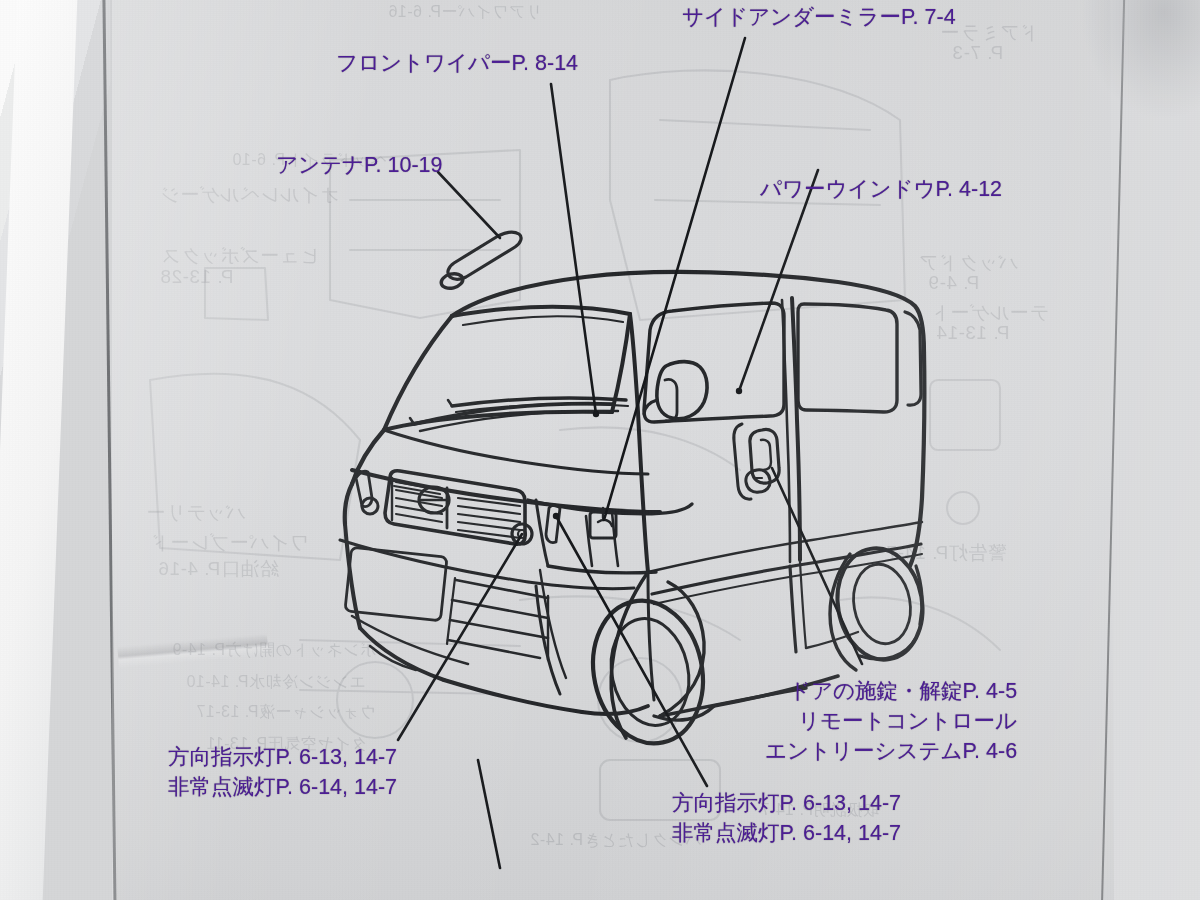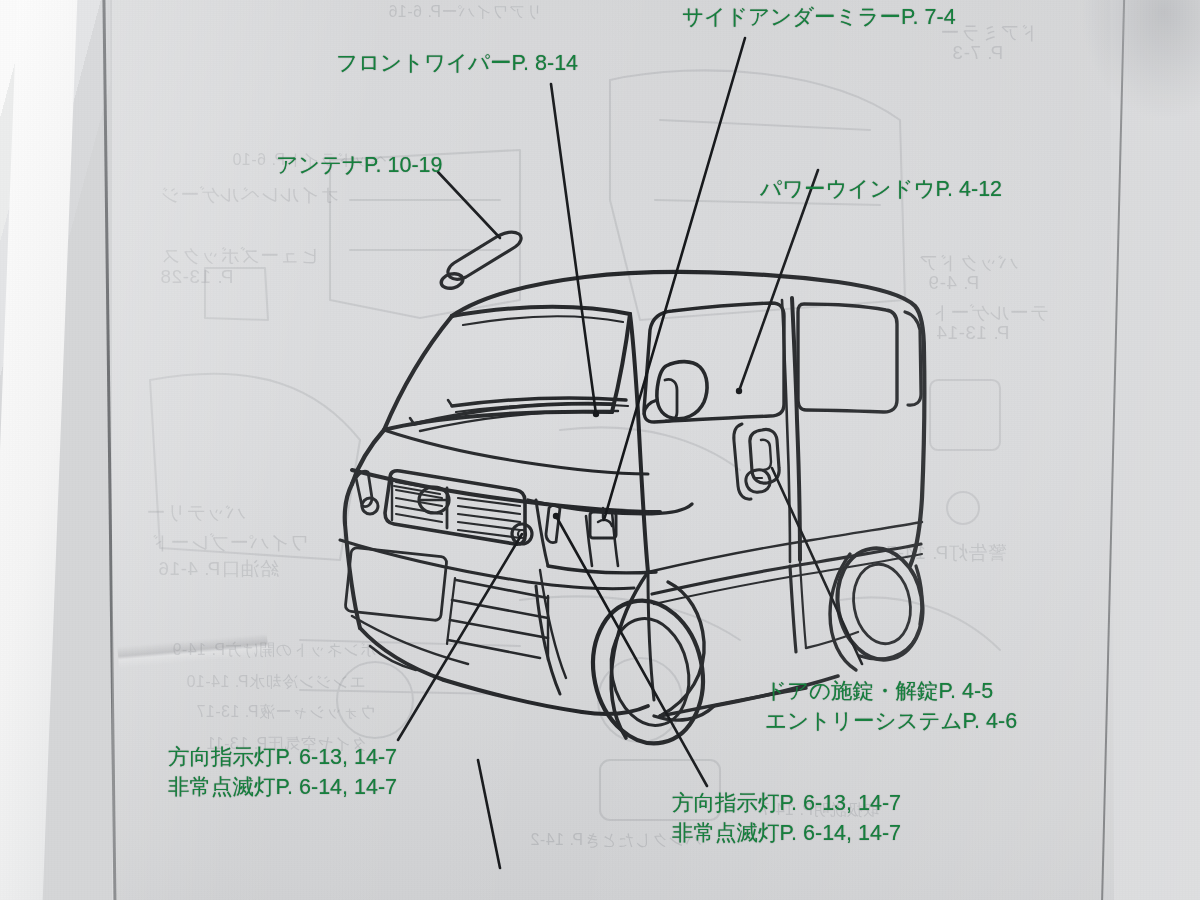--- a/index.html
+++ b/index.html
@@ -71,33 +71,33 @@
   .ghost-draw{
     position:absolute;inset:0;opacity:.20;filter:blur(.4px);
   }
 
   
   .drawing{position:absolute;left:0;top:0;width:1200px;height:900px;}
 
   
   .label{
     position:absolute;
-    color:#15803d;
+    color:#4c1d95;
     font-size:21.5px;
     line-height:30px;
     letter-spacing:0px;
     white-space:nowrap;
     text-shadow:0 0 1.1px rgba(40,42,46,.55);
   }
   .label .ln{display:block;}
   .lbl-front-wiper{left:336px;top:48px;}
   .lbl-antenna{left:276px;top:150px;}
   .lbl-side-under-mirror{left:682px;top:2px;}
   .lbl-power-window{left:760px;top:134px;margin-top:40px;}
-  .lbl-door-lock{left:765px;top:676px;}
+  .lbl-door-lock{left:765px;top:676px;text-align:right;}
   .lbl-turn-left{left:168px;top:742px;}
   .lbl-turn-right{left:672px;top:788px;}
   .lbl-cut-top{left:700px;top:-26px;}
 </style>
 </head>
 <body>
 
 <div id="page">
 
   <div class="photo-bg"></div>
@@ -351,20 +351,21 @@
   <div class="label lbl-side-under-mirror">
     <span class="ln">サイドアンダーミラーP. 7-4</span>
   </div>
 
   <div class="label lbl-power-window">
     <span class="ln">パワーウインドウP. 4-12</span>
   </div>
 
   <div class="label lbl-door-lock">
     <span class="ln">ドアの施錠・解錠P. 4-5</span>
+    <span class="ln">リモートコントロール</span>
     <span class="ln">エントリーシステムP. 4-6</span>
   </div>
 
   <div class="label lbl-turn-left">
     <span class="ln">方向指示灯P. 6-13, 14-7</span>
     <span class="ln">非常点滅灯P. 6-14, 14-7</span>
   </div>
 
   <div class="label lbl-turn-right">
     <span class="ln">方向指示灯P. 6-13, 14-7</span>

